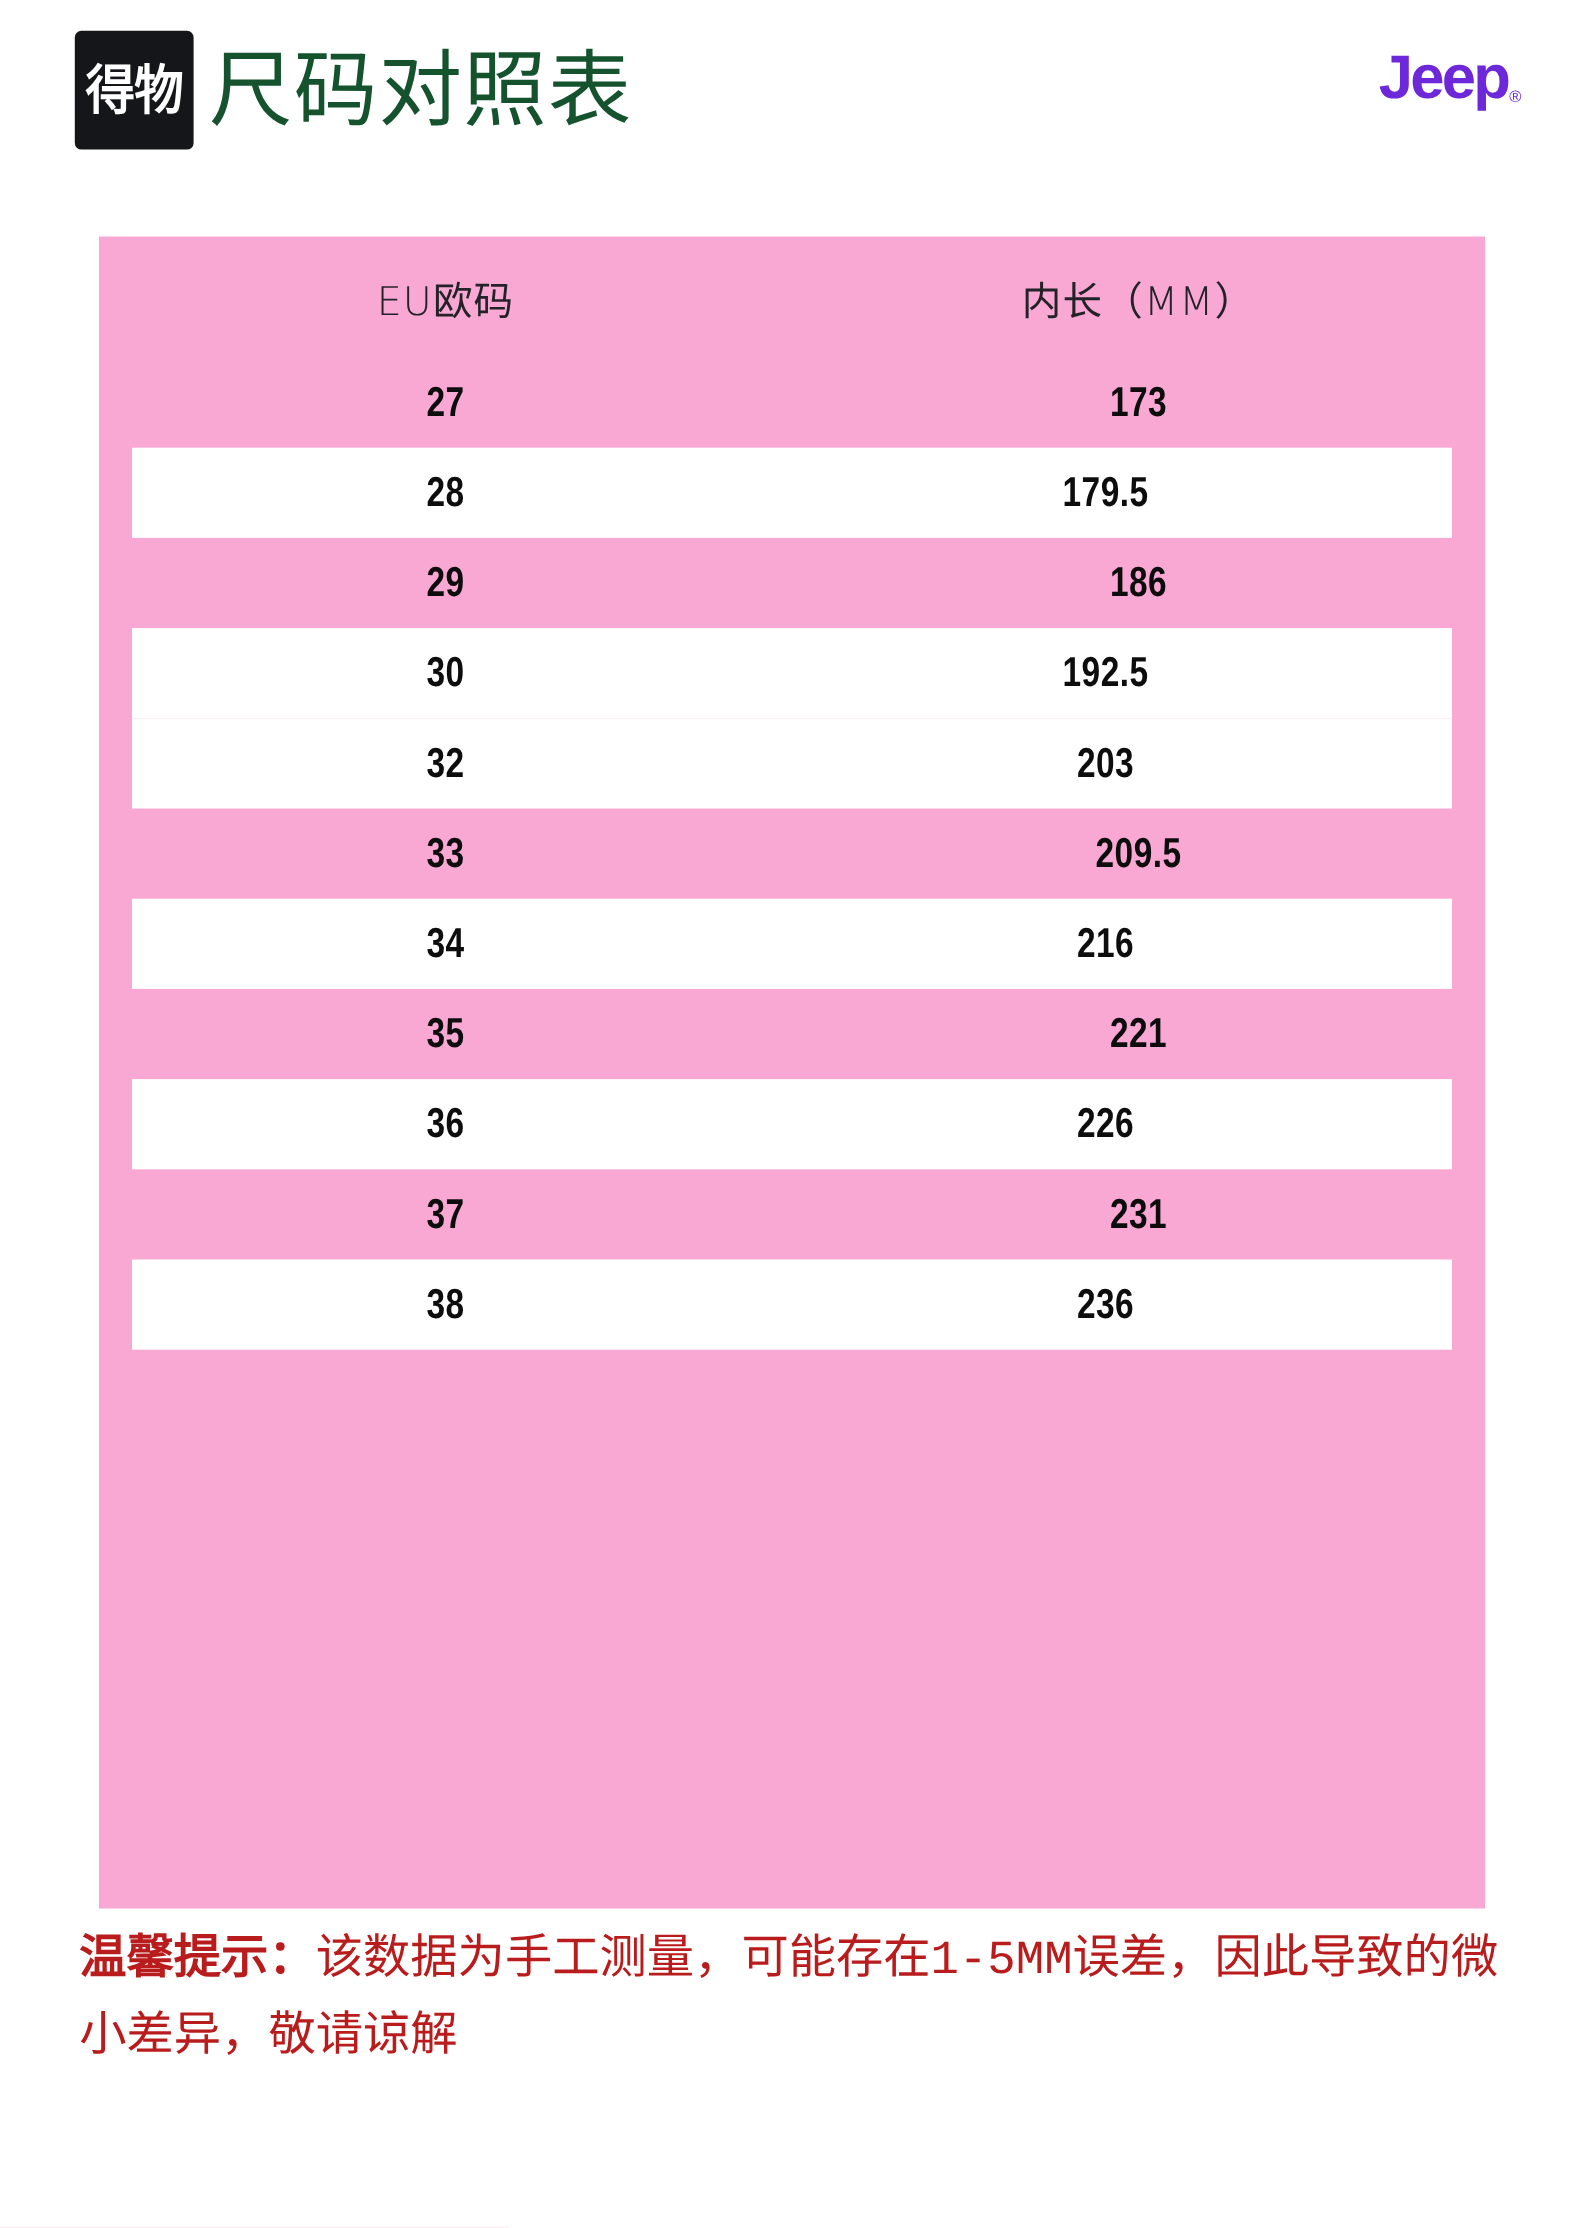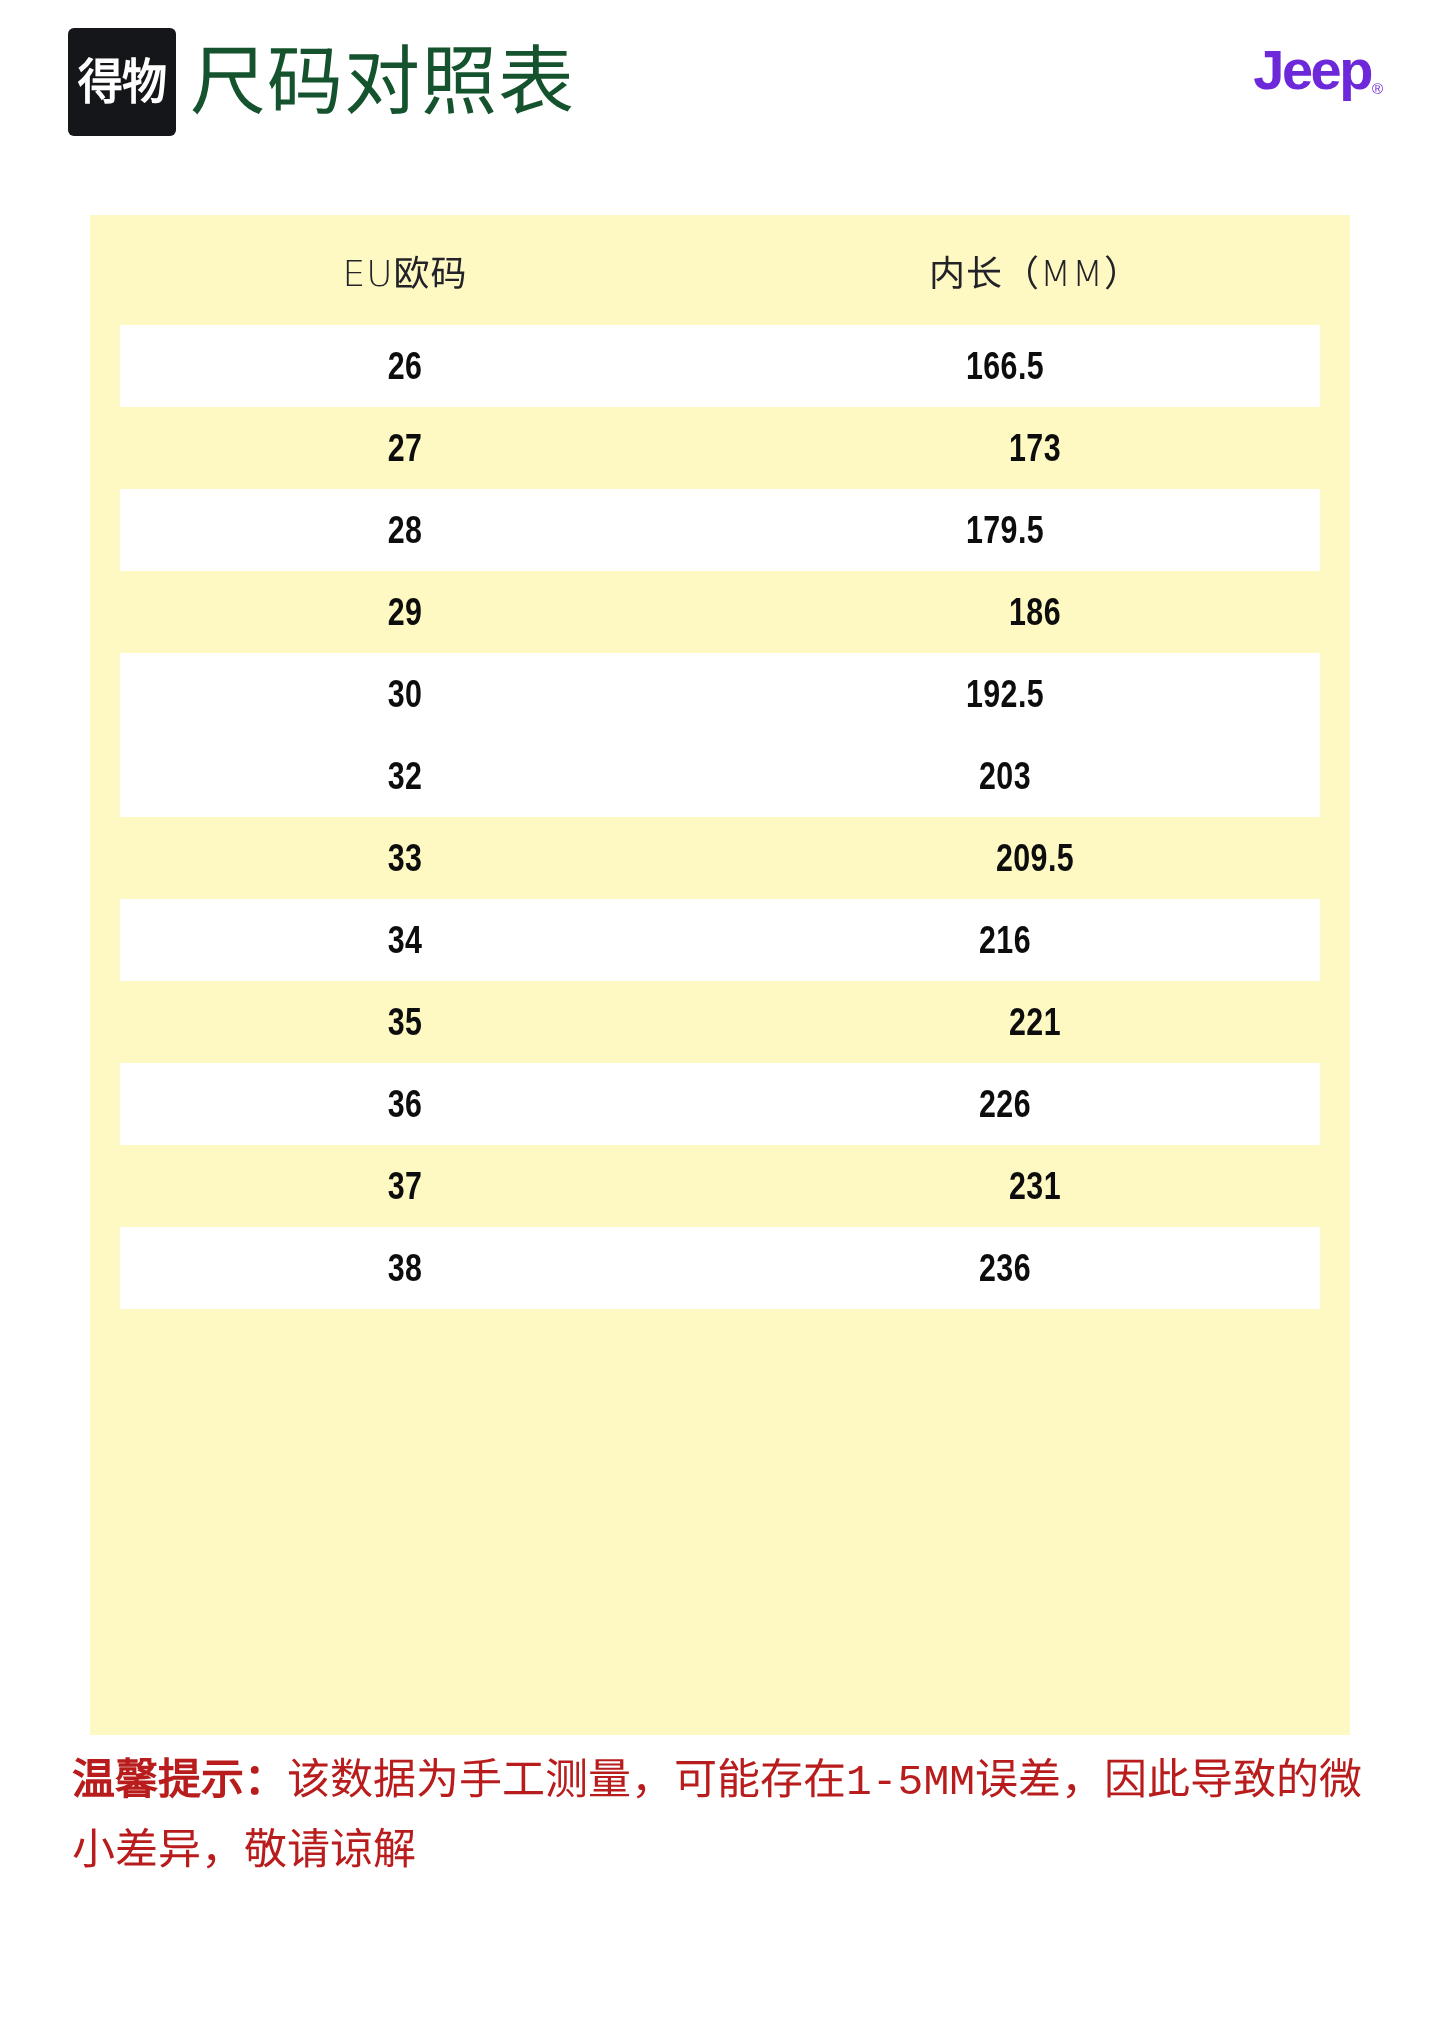--- a/index.html
+++ b/index.html
@@ -92,21 +92,21 @@
     left: 1px;
   }
 
   
   .table-panel {
     position: absolute;
     left: 90px;
     top: 215px;
     width: 1260px;
     height: 1520px;
-    background: #fef9c3;
+    background: #f9a8d4;
   }
 
   .table-head {
     height: 110px;
     display: flex;
     align-items: center;
   }
   .th {
     flex: 1 1 50%;
     text-align: center;
@@ -191,24 +191,20 @@
   </div>
 
   <div class="table-panel">
 
     <div class="table-head">
       <div class="th">EU欧码</div>
       <div class="th">内长（MM）</div>
     </div>
 
     <div class="table-body" id="table-body">
-        <div class="trow odd">
-          <div class="td col-size">26</div>
-          <div class="td col-value">166.5</div>
-        </div>
         <div class="trow even">
           <div class="td col-size">27</div>
           <div class="td col-value">173</div>
         </div>
         <div class="trow odd">
           <div class="td col-size">28</div>
           <div class="td col-value">179.5</div>
         </div>
         <div class="trow even">
           <div class="td col-size">29</div>

